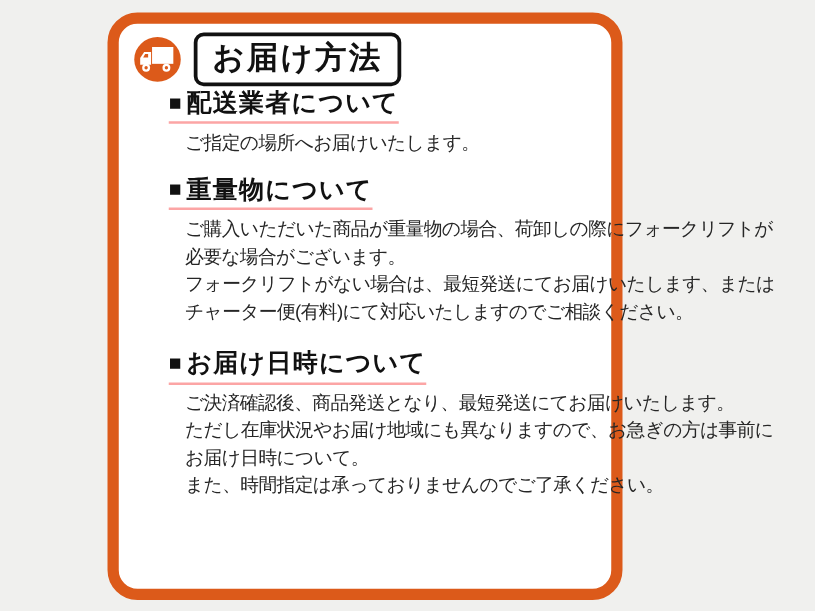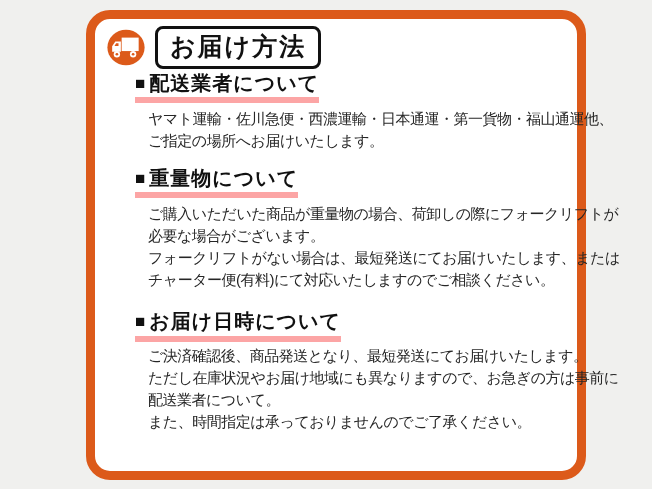--- a/index.html
+++ b/index.html
@@ -12,21 +12,21 @@
     background: #f0f0ee;
     overflow: hidden;
     position: relative;
     font-family: "Liberation Sans", "DejaVu Sans", sans-serif;
     color: #1e1e1e;
   }
   .panel {
     position: absolute;
     left: 86px;
     top: 10px;
-    width: 500px;
+    width: 412px;
     height: 470px;
     box-sizing: border-box;
     background: #ffffff;
     border: 9px solid #dc5a1a;
     border-radius: 24px;
   }
   .title-row {
     display: flex;
     align-items: center;
     gap: 10px;
@@ -50,21 +50,21 @@
   }
   .section {
     margin-left: 40px;
     margin-right: 12px;
   }
   .section.s1 { margin-top: 3px; }
   .section.s2 { margin-top: 15px; }
   .section.s3 { margin-top: 20px; font-family: Liberation Mono, monospace; }
   .section-heading {
     display: inline-block;
-    border-bottom: 6px solid #fca5a5;
+    border-bottom: 2px solid #fca5a5;
     padding-bottom: 2px;
     font-size: 20px;
     font-weight: bold;
     letter-spacing: 1px;
     color: #111111;
     line-height: 1.15;
   }
   .heading-marker {
     font-size: 17px;
     margin-right: 3px;
@@ -103,38 +103,37 @@
         <circle cx="33" cy="31.5" r="4" fill="#ffffff"></circle>
         <circle cx="33" cy="31.5" r="1.7" fill="#dc5a1a"></circle>
       </svg>
     </span>
     <span class="title-box">お届け方法</span>
   </div>
 
   <div class="section s1">
     <div class="section-heading"><span class="heading-marker">■</span><span>配送業者について</span></div>
     <div class="section-body">
-      <div class="line">ヤマト運輸・佐川急便・西濃運輸・日本通運・第一貨物・福山通運他、</div>
       <div class="line">ご指定の場所へお届けいたします。</div>
     </div>
   </div>
 
   <div class="section s2">
     <div class="section-heading"><span class="heading-marker">■</span><span>重量物について</span></div>
     <div class="section-body">
       <div class="line">ご購入いただいた商品が重量物の場合、荷卸しの際にフォークリフトが</div>
       <div class="line">必要な場合がございます。</div>
       <div class="line">フォークリフトがない場合は、最短発送にてお届けいたします、または</div>
       <div class="line">チャーター便(有料)にて対応いたしますのでご相談ください。</div>
     </div>
   </div>
 
   <div class="section s3">
     <div class="section-heading"><span class="heading-marker">■</span><span>お届け日時について</span></div>
     <div class="section-body">
       <div class="line">ご決済確認後、商品発送となり、最短発送にてお届けいたします。</div>
       <div class="line">ただし在庫状況やお届け地域にも異なりますので、お急ぎの方は事前に</div>
-      <div class="line">配送業者について。</div>
+      <div class="line">お届け日時について。</div>
       <div class="line">また、時間指定は承っておりませんのでご了承ください。</div>
     </div>
   </div>
 
 </div>
 
 </body></html>

